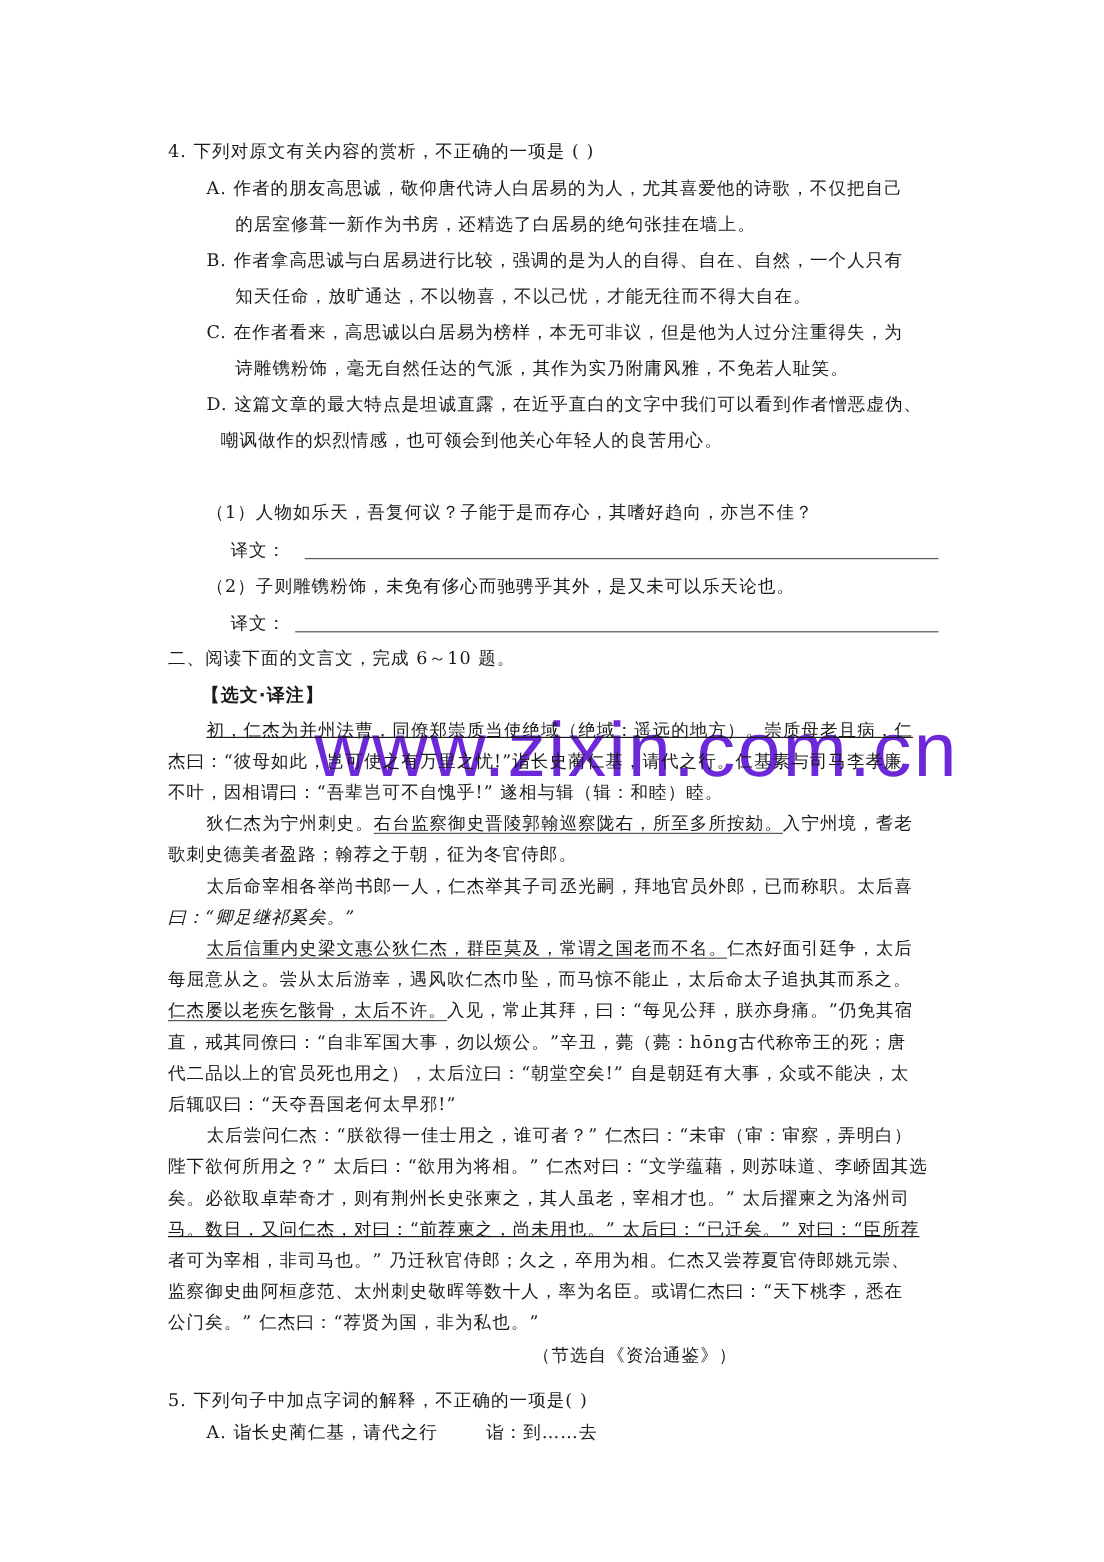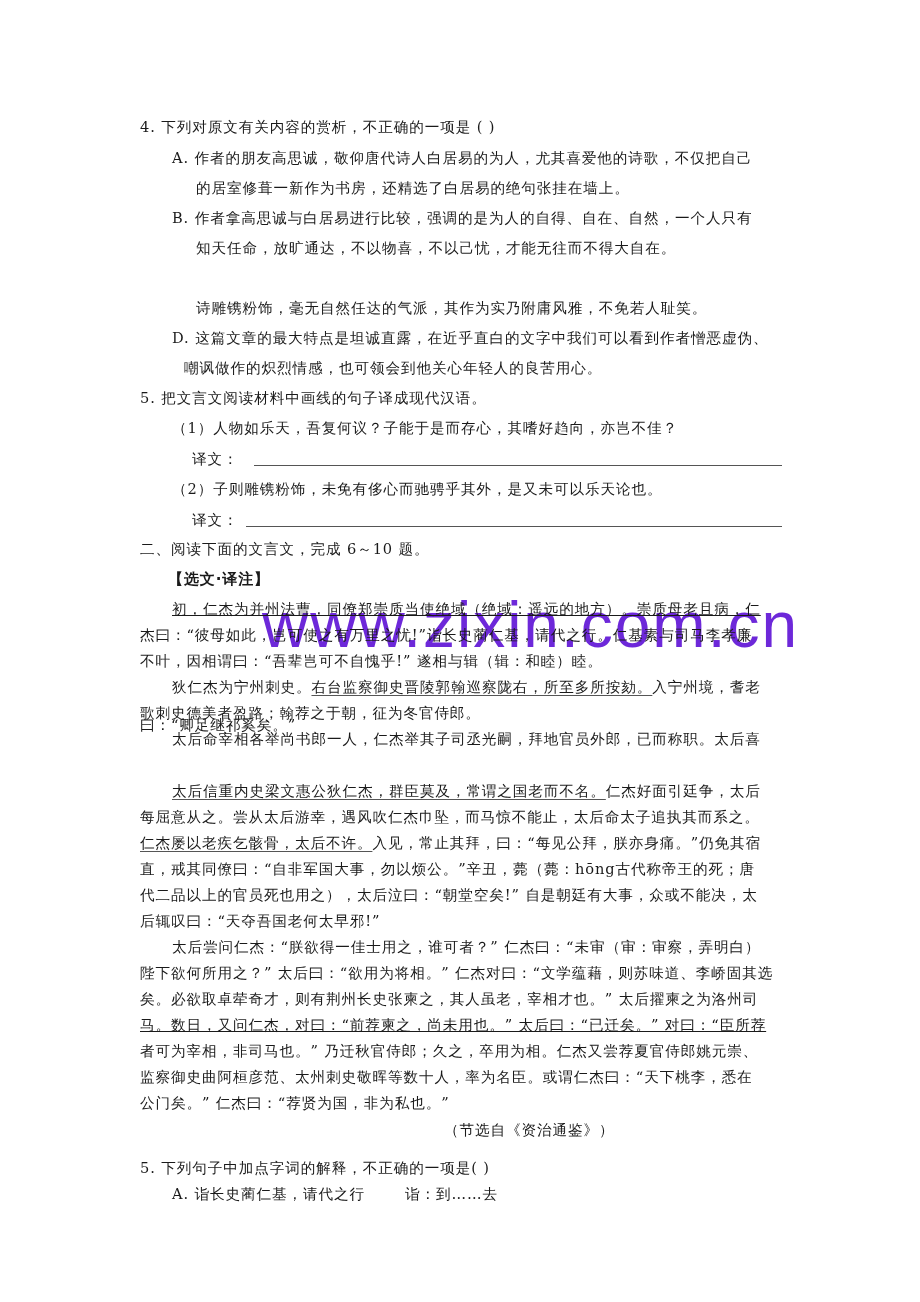--- a/index.html
+++ b/index.html
@@ -18,46 +18,46 @@
 <body>
 
 <div class="page">
   <div class="wm">www.zixin.com.cn</div>
 
   <div class="ln" style="left:140px;top:117px;">4. 下列对原文有关内容的赏析，不正确的一项是 (      )</div>
   <div class="ln" style="left:172px;top:148px;">A. 作者的朋友高思诚，敬仰唐代诗人白居易的为人，尤其喜爱他的诗歌，不仅把自己</div>
   <div class="ln" style="left:196px;top:178px;">的居室修葺一新作为书房，还精选了白居易的绝句张挂在墙上。</div>
   <div class="ln" style="left:172px;top:208px;">B. 作者拿高思诚与白居易进行比较，强调的是为人的自得、自在、自然，一个人只有</div>
   <div class="ln" style="left:196px;top:238px;">知天任命，放旷通达，不以物喜，不以己忧，才能无往而不得大自在。</div>
+  <div class="ln" style="left:172px;top:268px;">C. 在作者看来，高思诚以白居易为榜样，本无可非议，但是他为人过分注重得失，为</div>
   <div class="ln" style="left:196px;top:298px;">诗雕镌粉饰，毫无自然任达的气派，其作为实乃附庸风雅，不免若人耻笑。</div>
   <div class="ln" style="left:172px;top:328px;">D. 这篇文章的最大特点是坦诚直露，在近乎直白的文字中我们可以看到作者憎恶虚伪、</div>
   <div class="ln" style="left:184px;top:358px;">嘲讽做作的炽烈情感，也可领会到他关心年轻人的良苦用心。</div>
 
-  <div class="ln" style="left:140px;top:388px;">5. 把文言文阅读材料中画线的句子译成现代汉语。</div>
   <div class="ln" style="left:172px;top:418px;">（1）人物如乐天，吾复何议？子能于是而存心，其嗜好趋向，亦岂不佳？</div>
   <div class="ln" style="left:192px;top:449px;">译文：</div>
   <div class="blank" style="left:254px;top:465px;width:528px;"></div>
   <div class="ln" style="left:172px;top:479px;">（2）子则雕镌粉饰，未免有侈心而驰骋乎其外，是又未可以乐天论也。</div>
   <div class="ln" style="left:192px;top:510px;">译文：</div>
   <div class="blank" style="left:246px;top:526px;width:536px;"></div>
 
   <div class="ln" style="left:140px;top:539px;">二、阅读下面的文言文，完成 6～10 题。</div>
   <div class="ln bold" style="left:168px;top:569px;">【选文·译注】</div>
 
   <div class="ln" style="left:172px;top:599px;text-decoration:underline;">初，仁杰为并州法曹，同僚郑崇质当使绝域（绝域：遥远的地方）。崇质母老且病，仁</div>
   <div class="ln" style="left:140px;top:625px;">杰曰：“彼母如此，岂可使之有万里之忧!”诣长史蔺仁基，请代之行。仁基素与司马李孝廉</div>
   <div class="ln" style="left:140px;top:651px;">不叶，因相谓曰：“吾辈岂可不自愧乎!” 遂相与辑（辑：和睦）睦。</div>
 
   <div class="ln" style="left:172px;top:677px;">
     <span>狄仁杰为宁州刺史。</span><span class="ul">右台监察御史晋陵郭翰巡察陇右，所至多所按劾。</span><span>入宁州境，耆老</span>
   </div>
   <div class="ln" style="left:140px;top:703px;">歌刺史德美者盈路；翰荐之于朝，征为冬官侍郎。</div>
 
   <div class="ln" style="left:172px;top:729px;">太后命宰相各举尚书郎一人，仁杰举其子司丞光嗣，拜地官员外郎，已而称职。太后喜</div>
-  <div class="ln" style="left:140px;top:715px;">曰：“卿足继祁奚矣。”</div>
+  <div class="ln" style="left:140px;top:755px;font-style:italic;">曰：“卿足继祁奚矣。”</div>
 
   <div class="ln" style="left:172px;top:781px;">
     <span class="ul">太后信重内史梁文惠公狄仁杰，群臣莫及，常谓之国老而不名。</span><span>仁杰好面引廷争，太后</span>
   </div>
   <div class="ln" style="left:140px;top:807px;">每屈意从之。尝从太后游幸，遇风吹仁杰巾坠，而马惊不能止，太后命太子追执其而系之。</div>
   <div class="ln" style="left:140px;top:833px;">
     <span class="ul">仁杰屡以老疾乞骸骨，太后不许。</span><span>入见，常止其拜，曰：“每见公拜，朕亦身痛。”仍免其宿</span>
   </div>
   <div class="ln" style="left:140px;top:859px;">直，戒其同僚曰：“自非军国大事，勿以烦公。”辛丑，薨（薨：hōng古代称帝王的死；唐</div>
   <div class="ln" style="left:140px;top:885px;">代二品以上的官员死也用之），太后泣曰：“朝堂空矣!” 自是朝廷有大事，众或不能决，太</div>

